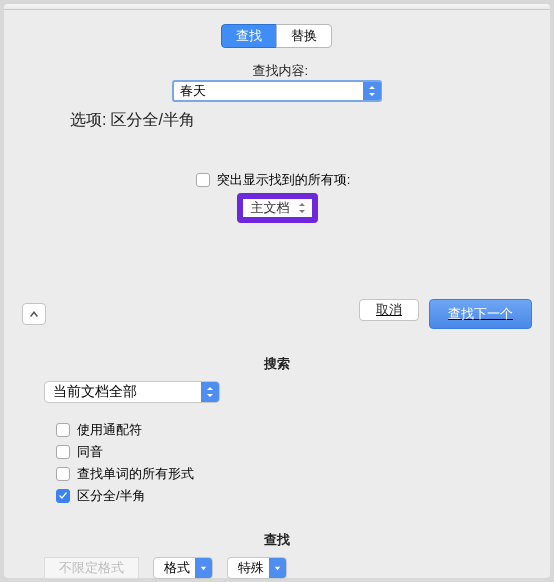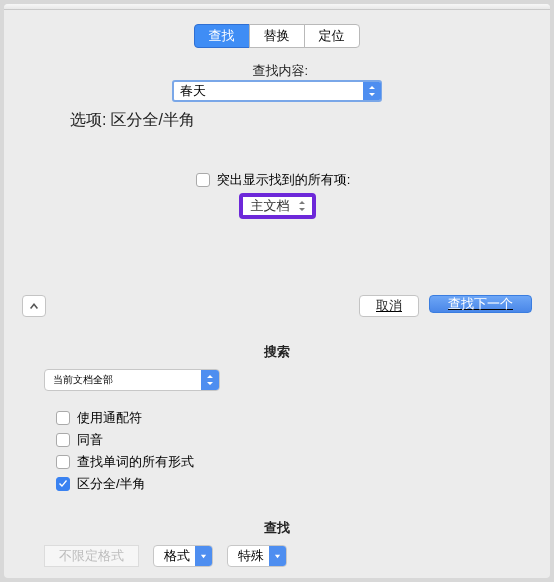--- a/index.html
+++ b/index.html
@@ -27,34 +27,34 @@
 
     .gap { height: 36px; }
 
     .checkbox-row { display: flex; align-items: center; font-size: 13px; margin: 4px 0; }
     .cb { width: 14px; height: 14px; border: 1px solid #aaa; border-radius: 3px; background: #fff; margin-right: 7px; display: flex; align-items: center; justify-content: center; flex-shrink: 0; }
     .cb.checked { background: #3a82f1; border-color: #3a82f1; }
     .cb.checked svg { width: 10px; height: 10px; fill: #fff; }
     .cb.disabled { background: #f2f2f2; border-color: #ddd; }
     .checkbox-row.disabled { color: #bdbdbd; }
 
-    .select-wide { position: relative; flex: 1; background: #fff; border: 4px solid #6d28d9; border-radius: 4px; height: 29px; display: flex; align-items: center; padding: 0 22px 0 8px; font-size: 13px; color: #333; }
+    .select-wide { position: relative; flex: 1; background: #fff; border: 6px solid #6d28d9; border-radius: 4px; height: 29px; display: flex; align-items: center; padding: 0 22px 0 8px; font-size: 13px; color: #333; }
     .select-wide .chev { position: absolute; right: 6px; }
     .select-wide .chev svg { width: 8px; height: 10px; fill: #7a7a7a; }
 
-    .select-blue { position: relative; display: inline-flex; align-items: center; background: #fff; border: 1px solid #c7c7c7; border-radius: 4px; height: 22px; padding: 0 24px 0 8px; font-size: 10px; }
+    .select-blue { position: relative; display: inline-flex; align-items: center; background: #fff; border: 1px solid #c7c7c7; border-radius: 4px; height: 22px; padding: 0 24px 0 8px; font-size: 14px; }
     .select-blue .btn { position: absolute; right: 0; top: 0; bottom: 0; width: 18px; background: #4e8ef0; border-radius: 0 3px 3px 0; display: flex; align-items: center; justify-content: center; }
     .select-blue .btn svg { width: 8px; height: 10px; fill: #fff; }
 
     .button-row { display: flex; align-items: center; justify-content: space-between; margin-top: 10px; }
     .sq-btn { width: 24px; height: 22px; border: 1px solid #c4c4c4; border-radius: 4px; background: #fff; display: flex; align-items: center; justify-content: center; }
     .sq-btn svg { width: 10px; height: 8px; fill: #555; }
     .btns-right { display: flex; gap: 10px; text-decoration: underline; }
     .btn-std { height: 22px; padding: 0 16px; border: 1px solid #c4c4c4; border-radius: 4px; background: #fff; font-size: 13px; color: #222; display: flex; align-items: center; }
-    .btn-primary { height: 18px; padding: 0 18px; border: 1px solid #3a7de0; border-radius: 4px; background: linear-gradient(#6da6f6,#4a87e8); font-size: 13px; color: #fff; display: flex; align-items: center; }
+    .btn-primary { height: 30px; padding: 0 18px; border: 1px solid #3a7de0; border-radius: 4px; background: linear-gradient(#6da6f6,#4a87e8); font-size: 13px; color: #fff; display: flex; align-items: center; }
 
     .section-label { font-size: 13px; font-weight: 600; color: #222; margin-top: 26px; margin-bottom: 8px; text-align: center; }
     .indent { margin-left: 22px; }
     .indent2 { margin-left: 34px; }
 
     .format-row { display: flex; align-items: center; gap: 14px; margin-left: 22px; }
     .btn-disabled { height: 22px; padding: 0 14px; border: 1px solid #dcdcdc; border-radius: 0; background: #f6f6f6; font-size: 13px; color: #bdbdbd; display: flex; align-items: center; }
     .select-small { position: relative; display: inline-flex; align-items: center; background: #fff; border: 1px solid #c7c7c7; border-radius: 4px; height: 22px; padding: 0 22px 0 10px; font-size: 13px; }
     .select-small .btn { position: absolute; right: 0; top: 0; bottom: 0; width: 17px; background: #4e8ef0; border-radius: 0 3px 3px 0; display: flex; align-items: center; justify-content: center; }
     .select-small .btn svg { width: 7px; height: 9px; fill: #fff; }
@@ -62,21 +62,20 @@
 </head>
 <body>
 
 <div class="window">
   <div class="titlebar"></div>
   <div class="content">
 
     <div class="tabs">
       <div class="tab active">查找</div>
       <div class="tab">替换</div>
-      <div class="tab">定位</div>
     </div>
 
     <div class="row">
       <div class="label">查找内容:</div>
       <div class="combo">
         <input type="text" value="春天" style="">
         <div class="combo-btn">
           <svg viewBox="0 0 8 10">
               <path d="M4 0 L7 3 L1 3 Z M4 10 L1 7 L7 7 Z"></path>
             </svg>

